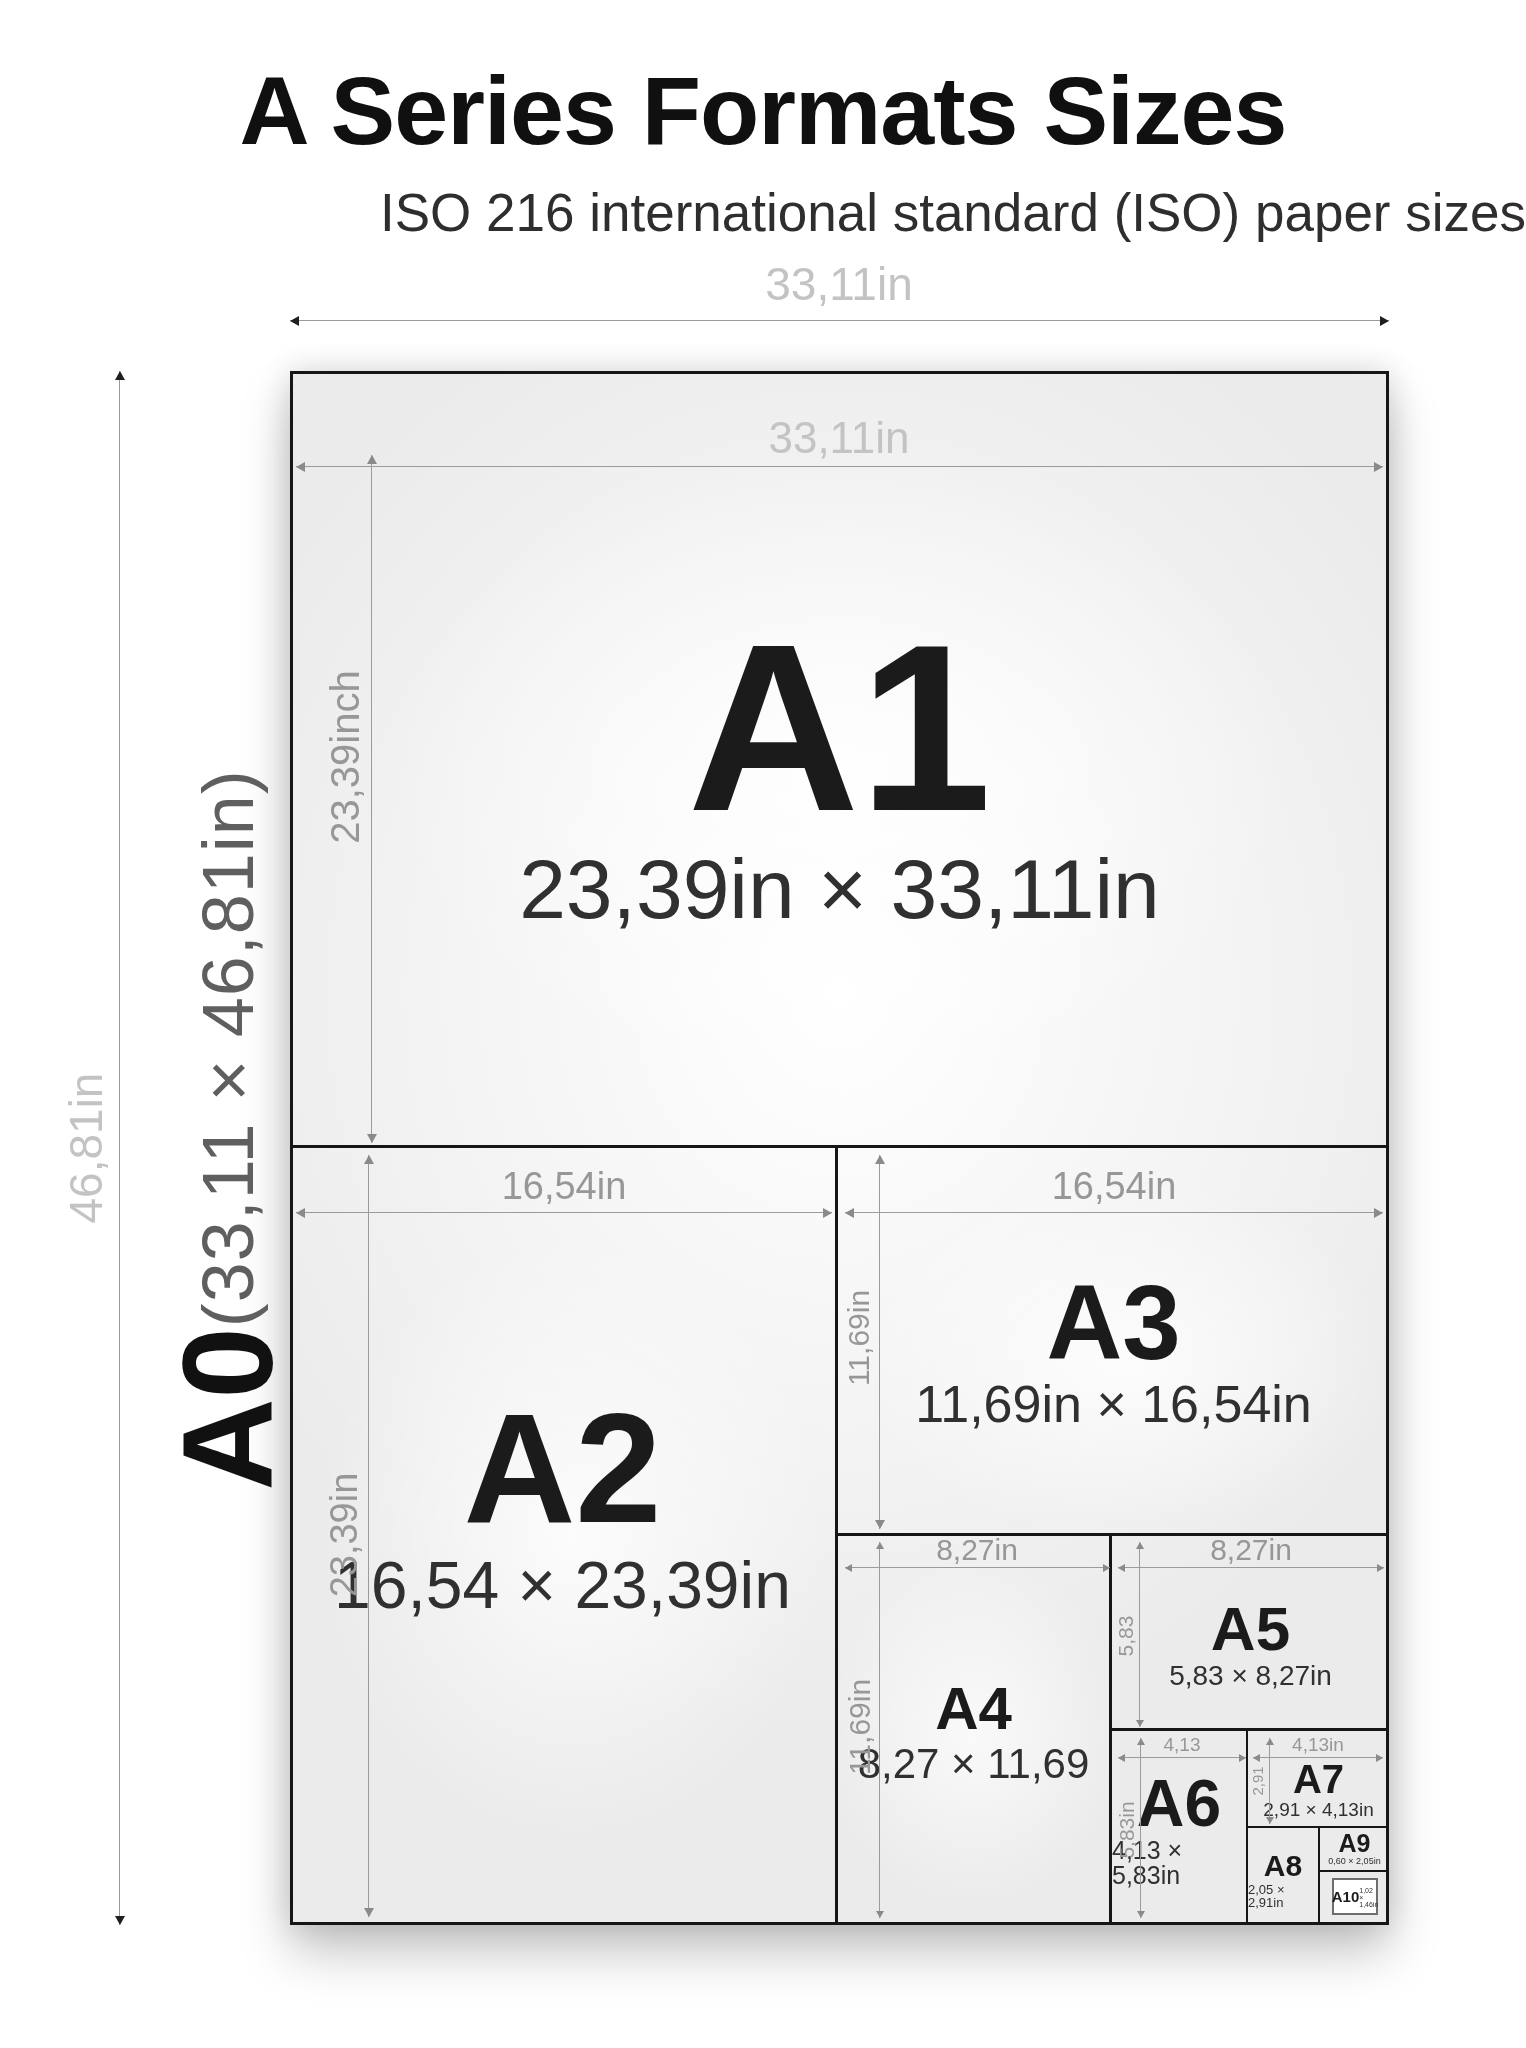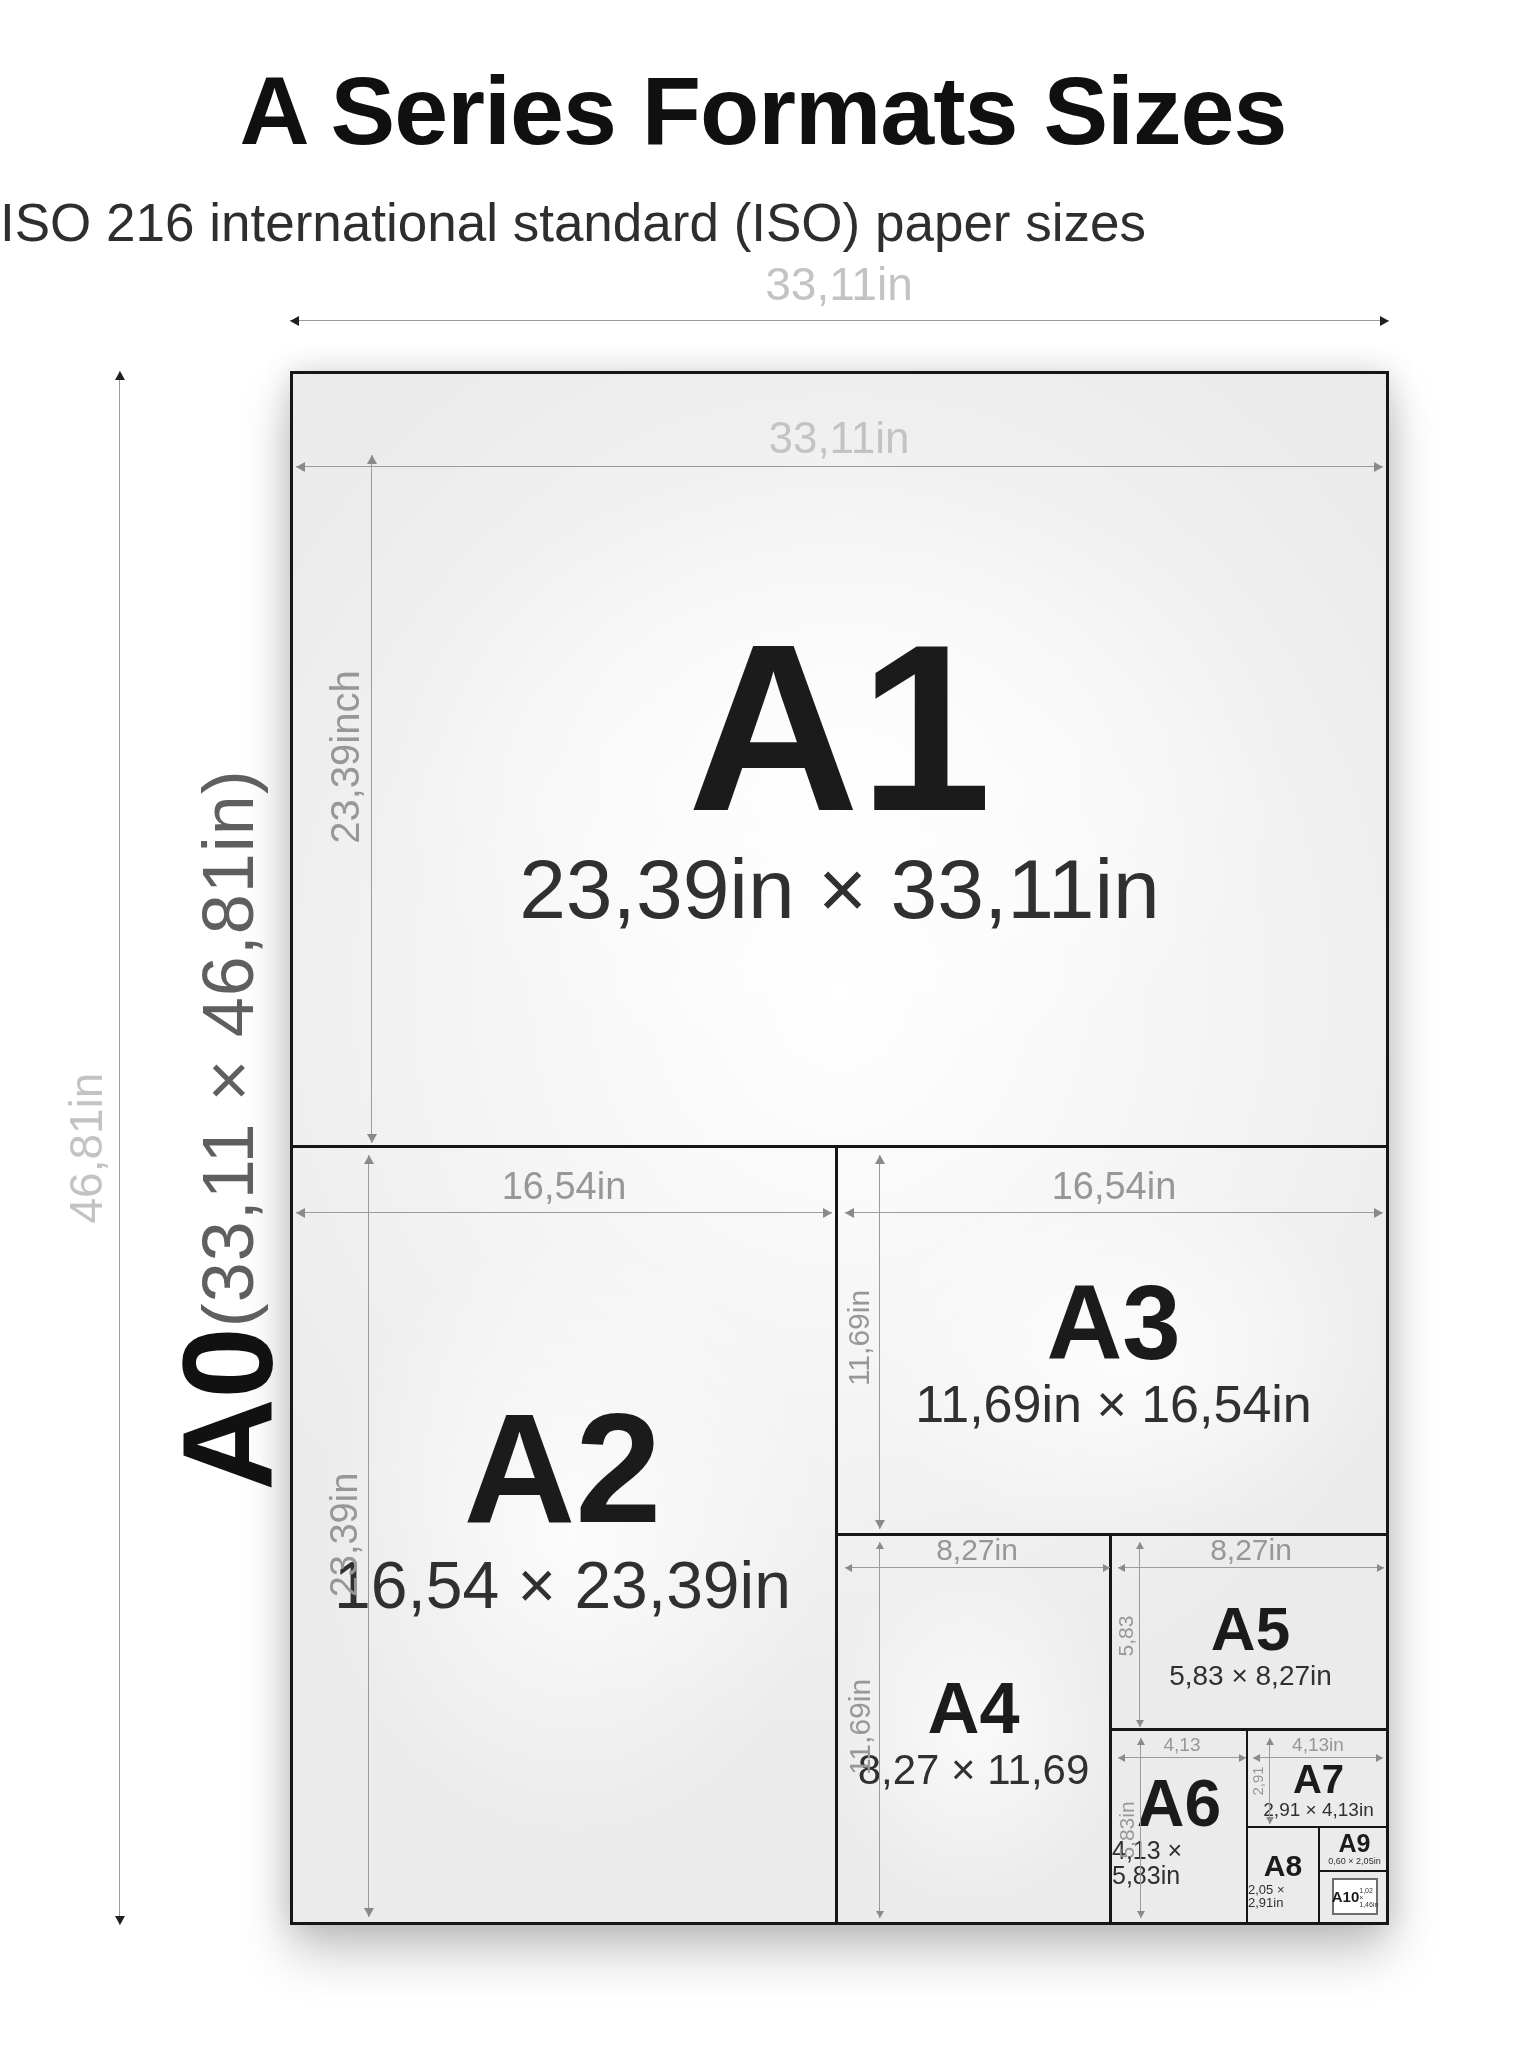--- a/index.html
+++ b/index.html
@@ -15,22 +15,22 @@
   }
   *{margin:0;padding:0;box-sizing:border-box;}
   html,body{background:#ffffff;}
   body{font-family:"Liberation Sans","DejaVu Sans",sans-serif;}
   .stage{position:relative;width:1526px;height:2048px;background:#ffffff;overflow:hidden;}
 
   
   .title{position:absolute;left:0;top:62px;width:100%;text-align:center;
          font-size:97px;font-weight:700;color:#101010;letter-spacing:-1px;line-height:1;}
   .title .title-a{font-weight:800;margin-right:22px;}
-  .subtitle{position:absolute;left:0;top:186px;width:100%;text-align:left;
-            font-size:53px;font-weight:400;color:#2e2e2e;line-height:1;margin-top:10px;}
+  .subtitle{position:absolute;left:0;top:186px;width:100%;text-align:right;
+            font-size:53px;font-weight:400;color:#2e2e2e;line-height:1;}
 
   
   .sheet{position:absolute;left:290px;top:371px;width:1099px;height:1554px;
          background:radial-gradient(ellipse 62% 48% at 50% 40%, #ffffff 0%, #f4f4f4 55%, #ebebeb 100%), var(--paper);
          box-shadow:0 0 30px rgba(0,0,0,.14), 0 28px 48px rgba(0,0,0,.22);}
   .sheet-frame{position:absolute;inset:0;border:3px solid var(--ink);pointer-events:none;z-index:5;}
 
   .region{position:absolute;display:flex;flex-direction:column;align-items:center;justify-content:center;
           border-color:var(--ink);}
   .region .fmt-name{font-weight:700;color:var(--name);line-height:.95;}
@@ -46,21 +46,21 @@
   .r-a2 .fmt-name{font-size:155px;}
   .r-a2 .fmt-size{font-size:66px;margin-top:10px;}
 
   .r-a3{left:548px;top:777px;width:551px;height:388px;border-bottom:3px solid var(--ink);padding-top:22px;
         background:radial-gradient(ellipse 60% 60% at 52% 55%, rgba(255,255,255,.8), rgba(255,255,255,0) 80%);}
   .r-a3 .fmt-name{font-size:105px;}
   .r-a3 .fmt-size{font-size:52px;margin-top:6px;}
 
   .r-a4{left:548px;top:1165px;width:274px;height:389px;border-right:3px solid var(--ink);padding-top:4px;
         background:radial-gradient(ellipse 70% 55% at 50% 50%, rgba(255,255,255,.75), rgba(255,255,255,0) 82%);}
-  .r-a4 .fmt-name{font-size:72px;}
+  .r-a4 .fmt-name{font-size:60px;}
   .r-a4 .fmt-size{font-size:42px;margin-top:6px;}
 
   .r-a5{left:822px;top:1165px;width:277px;height:195px;border-bottom:3px solid var(--ink);padding-top:26px;}
   .r-a5 .fmt-name{font-size:62px;}
   .r-a5 .fmt-size{font-size:28px;margin-top:3px;}
 
   .r-a6{left:822px;top:1360px;width:136px;height:194px;border-right:2px solid var(--ink);padding-top:4px;}
   .r-a6 .fmt-name{font-size:66px;}
   .r-a6 .fmt-size{font-size:25px;margin-top:3px;}
 

